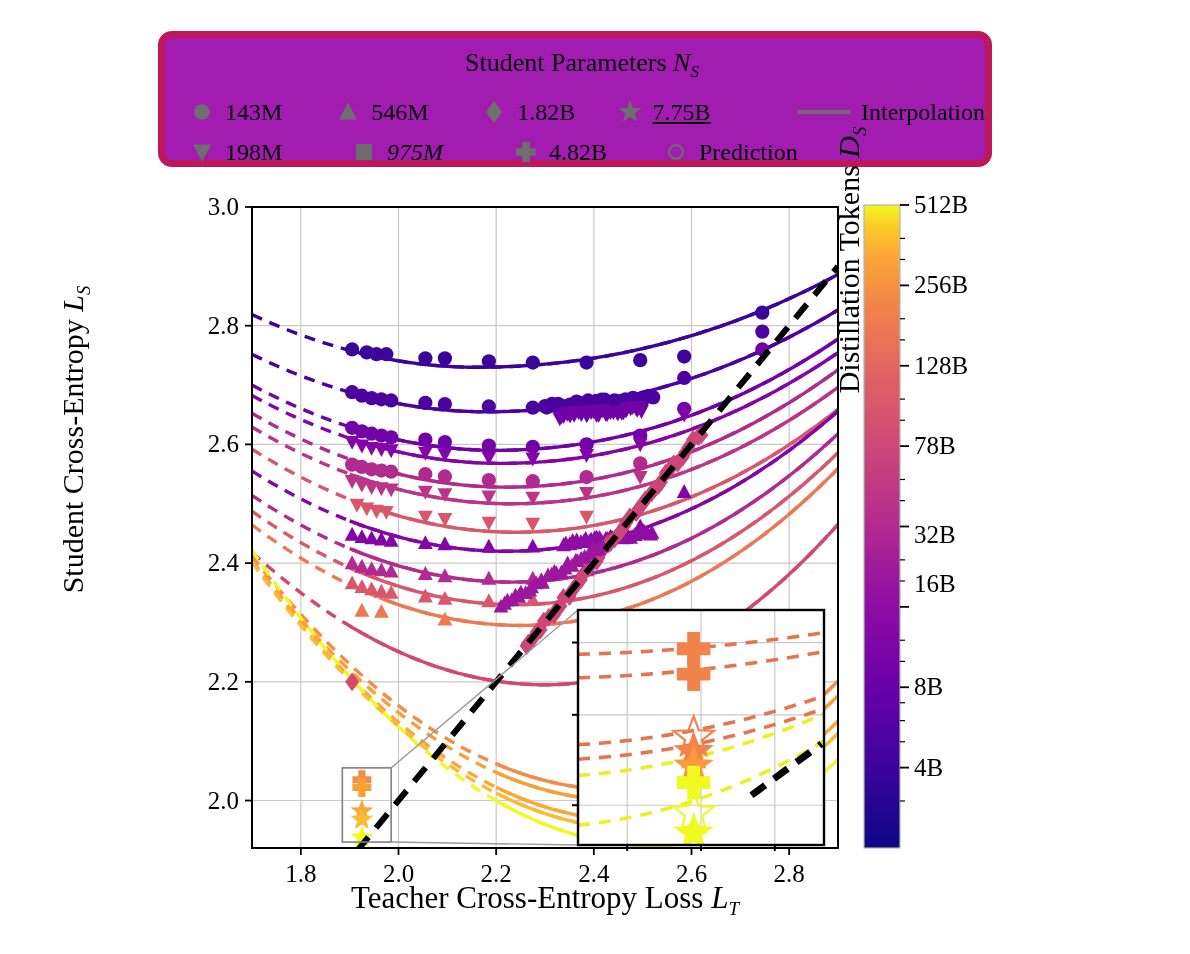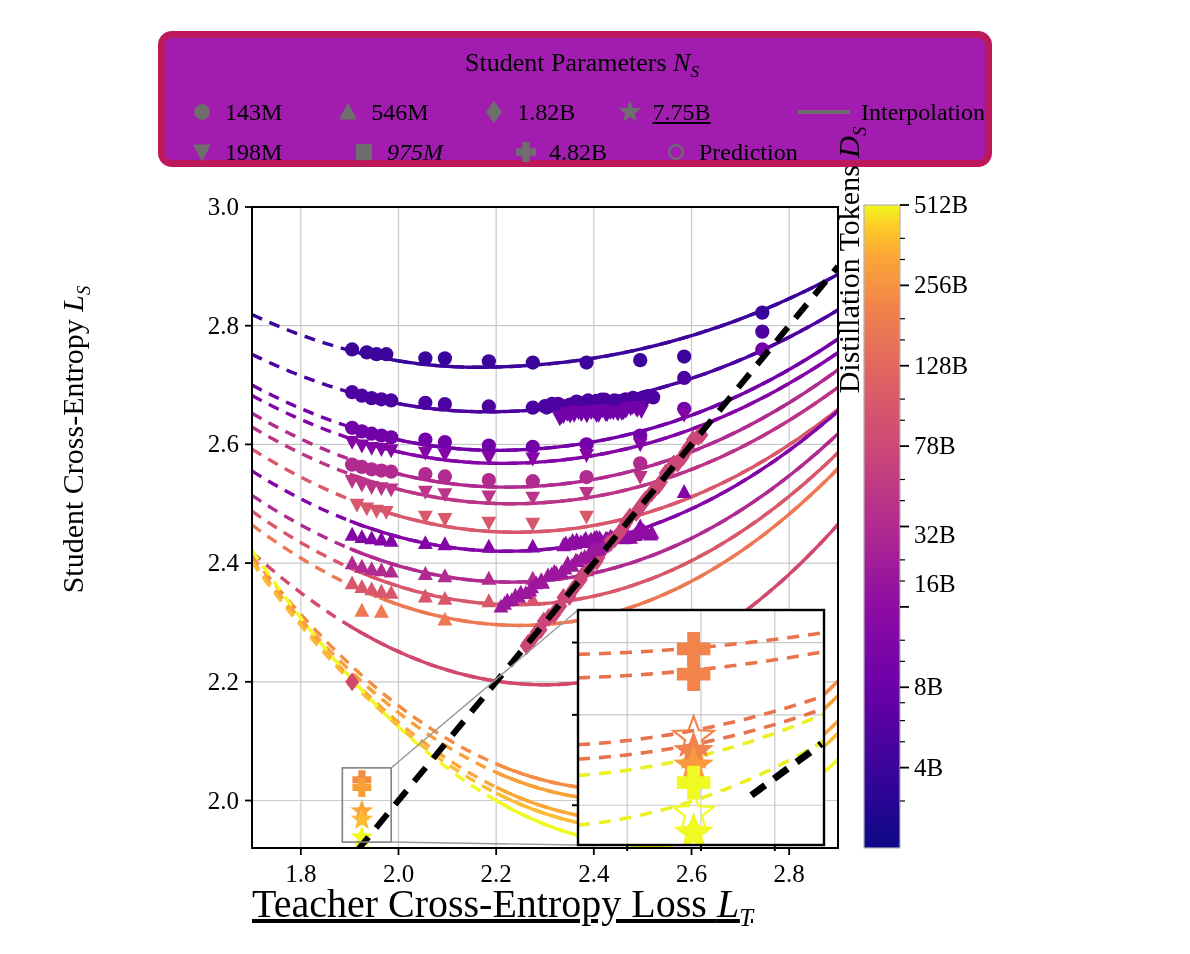--- a/index.html
+++ b/index.html
@@ -9,21 +9,21 @@
   .legend-title{position:absolute;left:0;top:10px;width:834px;text-align:center;font-size:26px;font-family:"Liberation Serif",serif;}
   .legend-title i{font-style:italic;}
   .legend-title sub{font-size:17px;font-style:italic;}
   .legend-grid{position:absolute;left:14px;top:54px;width:806px;}
   .lrow{display:flex;align-items:center;height:40px;}
   .lcell{display:flex;align-items:center;}
   .lmark{width:46px;display:flex;justify-content:center;align-items:center;}
   .ltext{font-size:24px;font-family:"Liberation Serif",serif;white-space:nowrap;}
   .axis-ylabel{position:absolute;left:-185px;top:420px;width:520px;text-align:center;font-size:30px;
     transform:rotate(-90deg);transform-origin:center;font-family:"Liberation Serif",serif;}
-  .axis-xlabel{position:absolute;left:252px;top:880px;width:586px;font-size:40px;font-family:"Liberation Serif",serif;text-decoration:underline;}
+  .axis-xlabel{position:absolute;left:252px;top:880px;width:586px;text-align:center;font-size:31px;font-family:"Liberation Serif",serif;}
   .cbar-label{position:absolute;left:832px;top:520px;width:520px;text-align:center;font-size:30px;
     transform:rotate(-90deg);transform-origin:left top;font-family:"Liberation Serif",serif;}
   .it{font-style:italic;}
   .sb{font-size:0.62em;font-style:italic;vertical-align:sub;}
   .ticklab{position:absolute;font-size:25px;font-family:"Liberation Serif",serif;text-align:right;}
   .cb-ticklab{position:absolute;font-size:25px;font-family:"Liberation Serif",serif;}
 </style>
 </head>
 <body>
 

